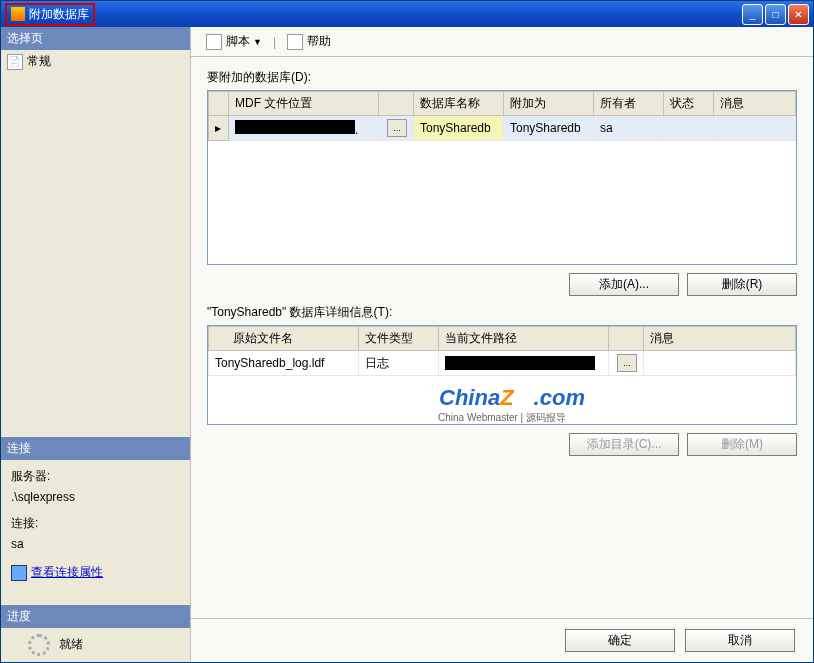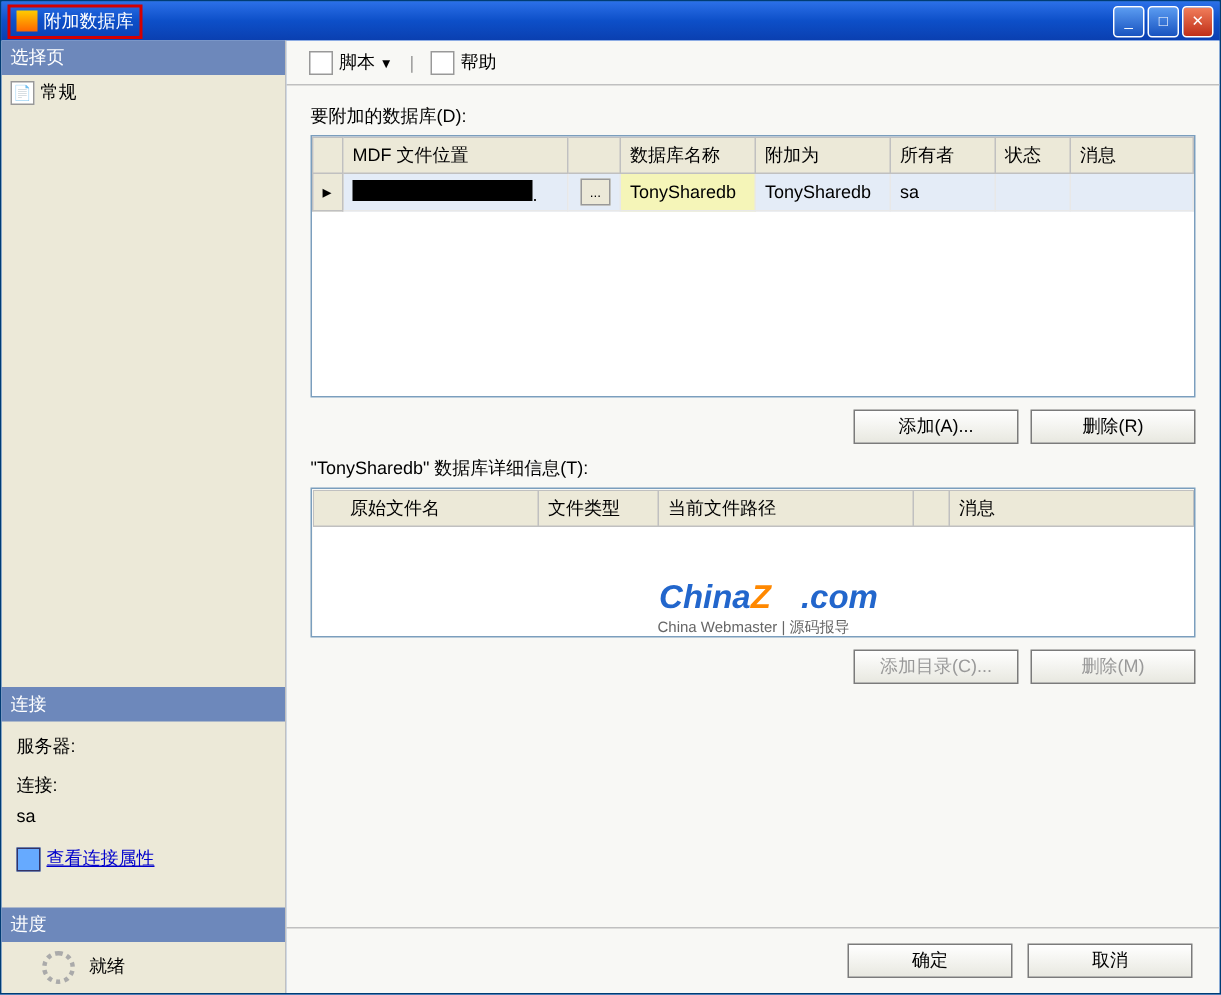--- a/index.html
+++ b/index.html
@@ -70,20 +70,21 @@
       <div class="sb-header">选择页</div>
       <div class="sb-section">
         <div class="sb-item">
           <span class="icon">📄</span>
           <span>常规</span>
         </div>
       </div>
       <div class="sb-header">连接</div>
       <div class="sb-connection">
         <div>服务器:</div>
+        <div>.\sqlexpress</div>
         <div style="height:6px"></div>
         <div>连接:</div>
         <div>sa</div>
       </div>
       <div class="sb-link">
         <span class="icon"></span>
         <span>查看连接属性</span>
       </div>
       <div style="height:20px"></div>
       <div class="sb-header">进度</div>
@@ -149,20 +150,27 @@
             <thead>
               <tr>
                 <th style="width:150px;padding-left:24px;">原始文件名</th>
                 <th style="width:80px;">文件类型</th>
                 <th style="width:170px;">当前文件路径</th>
                 <th style="width:24px;"></th>
                 <th>消息</th>
               </tr>
             </thead>
             <tbody>
+              <tr>
+                <td>TonySharedb_log.ldf</td>
+                <td>日志</td>
+                <td><span class="blackbox2"></span></td>
+                <td><span class="browse-btn">...</span></td>
+                <td></td>
+              </tr>
             </tbody>
           </table>
           <div class="watermark">
             <div class="logo">
               <span class="c1">China</span><span class="c2">Z</span><span class="c1">.com</span>
             </div>
             <div class="tag">China Webmaster | 源码报导</div>
           </div>
         </div>
 

